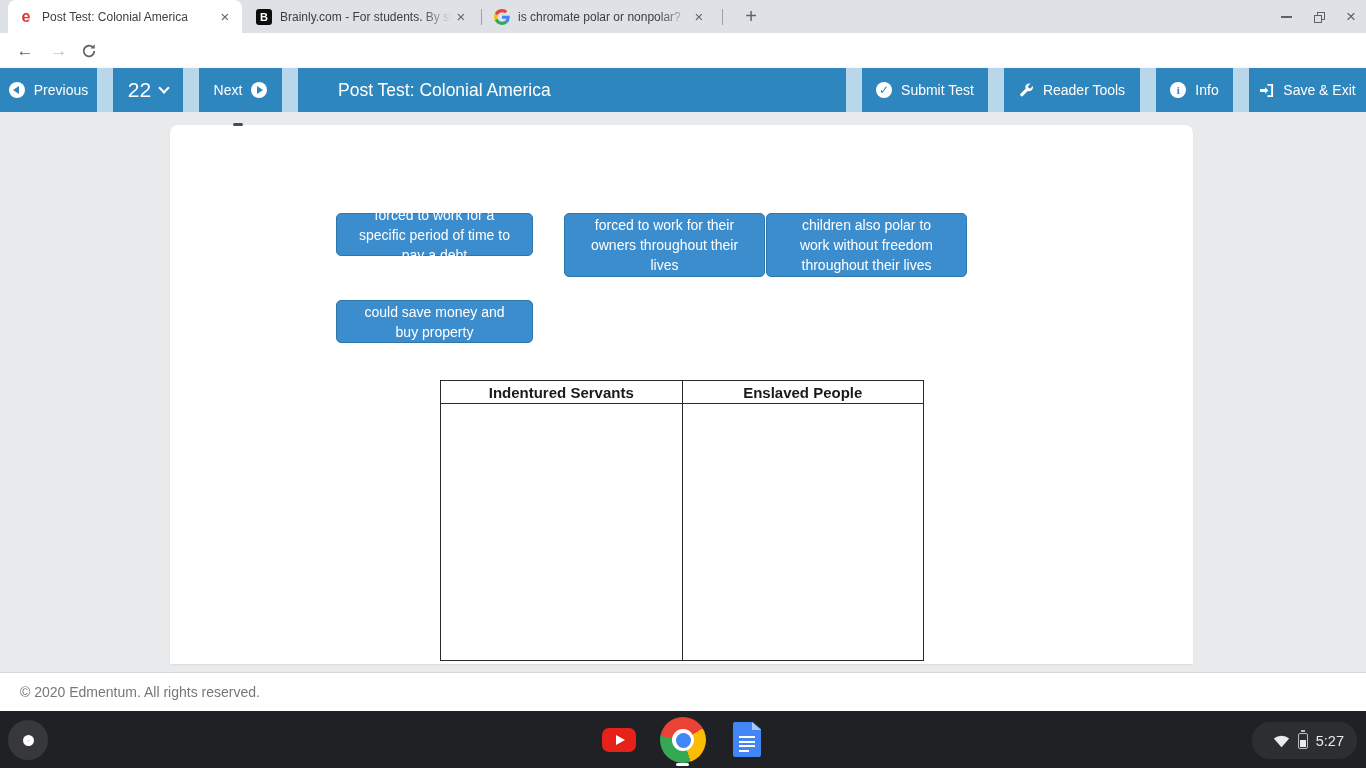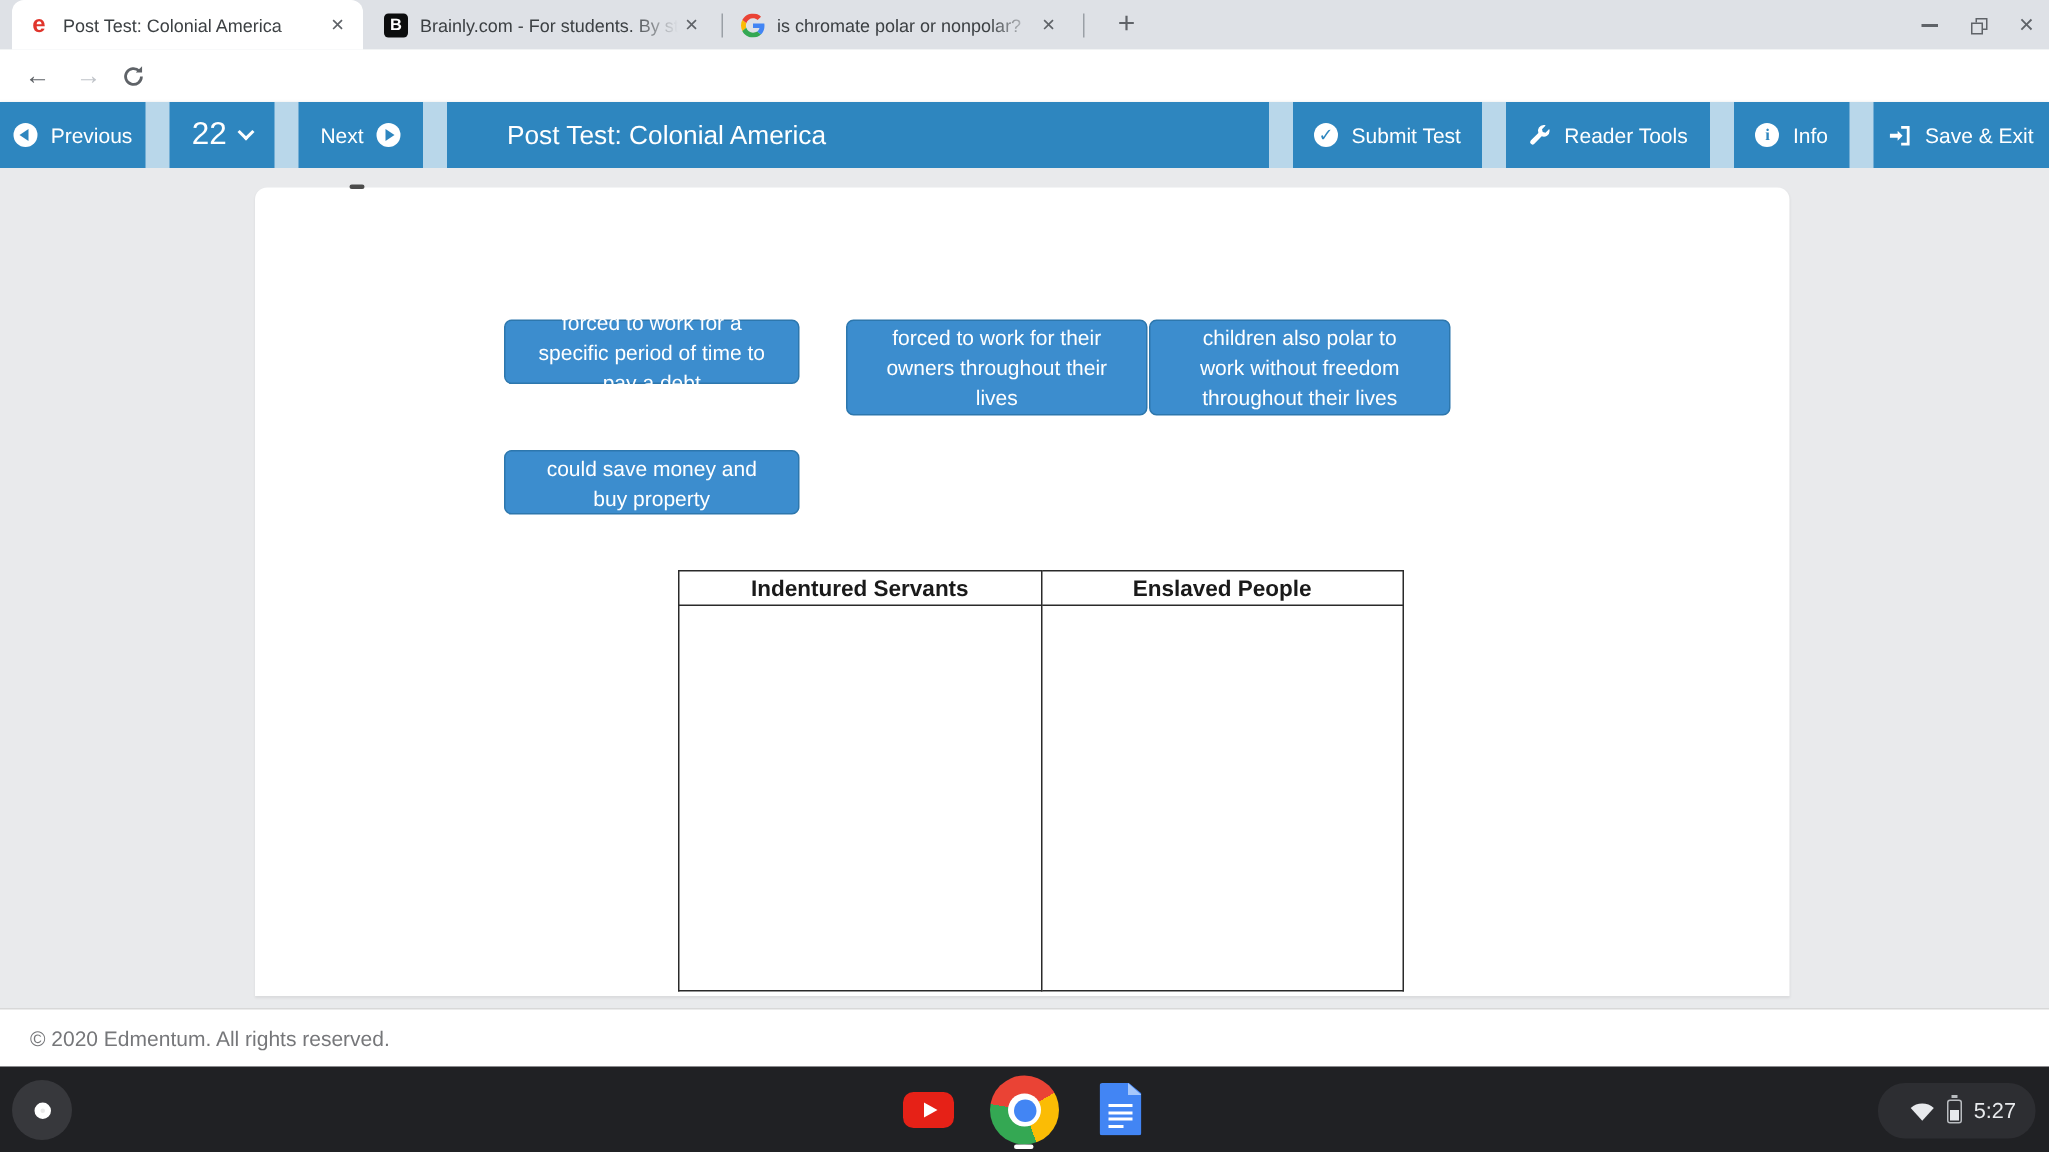--- a/index.html
+++ b/index.html
@@ -58,21 +58,21 @@
   
   .content { position:absolute; left:0; top:112px; width:1366px; height:560px; background:#e9eaec; }
   .card { position:absolute; left:170px; top:13px; width:1023px; height:539px; background:#fff; border-radius:8px 8px 0 0; box-shadow:0 1px 2px rgba(0,0,0,.07); }
   .frag { position:absolute; left:63px; top:-2px; width:10px; height:3px; background:#4c4c4c; border-radius:2px; }
   .prompt { position:absolute; left:42px; top:27px; font-size:15px; color:#333; }
   .tile { position:absolute; background:#3c8dce; border:1px solid #2d77ad; border-radius:5px; color:#fff; font-size:14px; line-height:20px; text-align:center; display:flex; align-items:center; justify-content:center; padding:1px 20px; }
   .tile-1 { left:166px; top:88px; width:197px; height:43px; }
   .tile-2 { left:394px; top:88px; width:201px; height:64px; }
   .tile-3 { left:596px; top:88px; width:201px; height:64px; }
   .tile-4 { left:166px; top:175px; width:197px; height:43px; }
-  .drop-table { position:absolute; left:270px; top:255px; width:484px; height:281px; border-collapse:collapse; table-layout:fixed;margin-left:12px; }
+  .drop-table { position:absolute; left:270px; top:255px; width:484px; height:281px; border-collapse:collapse; table-layout:fixed; }
   .drop-table th { border:1px solid #2a2a2a; height:23px; font-size:15px; font-weight:600; color:#1a1a1a; text-align:center; vertical-align:middle; }
   .drop-table td { border:1px solid #2a2a2a; border-top:none; }
 
   
   .page-footer { position:absolute; left:0; top:672px; width:1366px; height:39px; background:#fff; border-top:1px solid #d8d8d8; display:flex; align-items:center; padding-left:20px; }
   .copyright { font-size:14px; color:#76777a; }
 
   
   .shelf { position:absolute; left:0; top:711px; width:1366px; height:57px; background:#202124; }
   .launcher { position:absolute; left:8px; top:9px; width:40px; height:40px; border-radius:50%; background:#37383c; display:flex; align-items:center; justify-content:center; }

